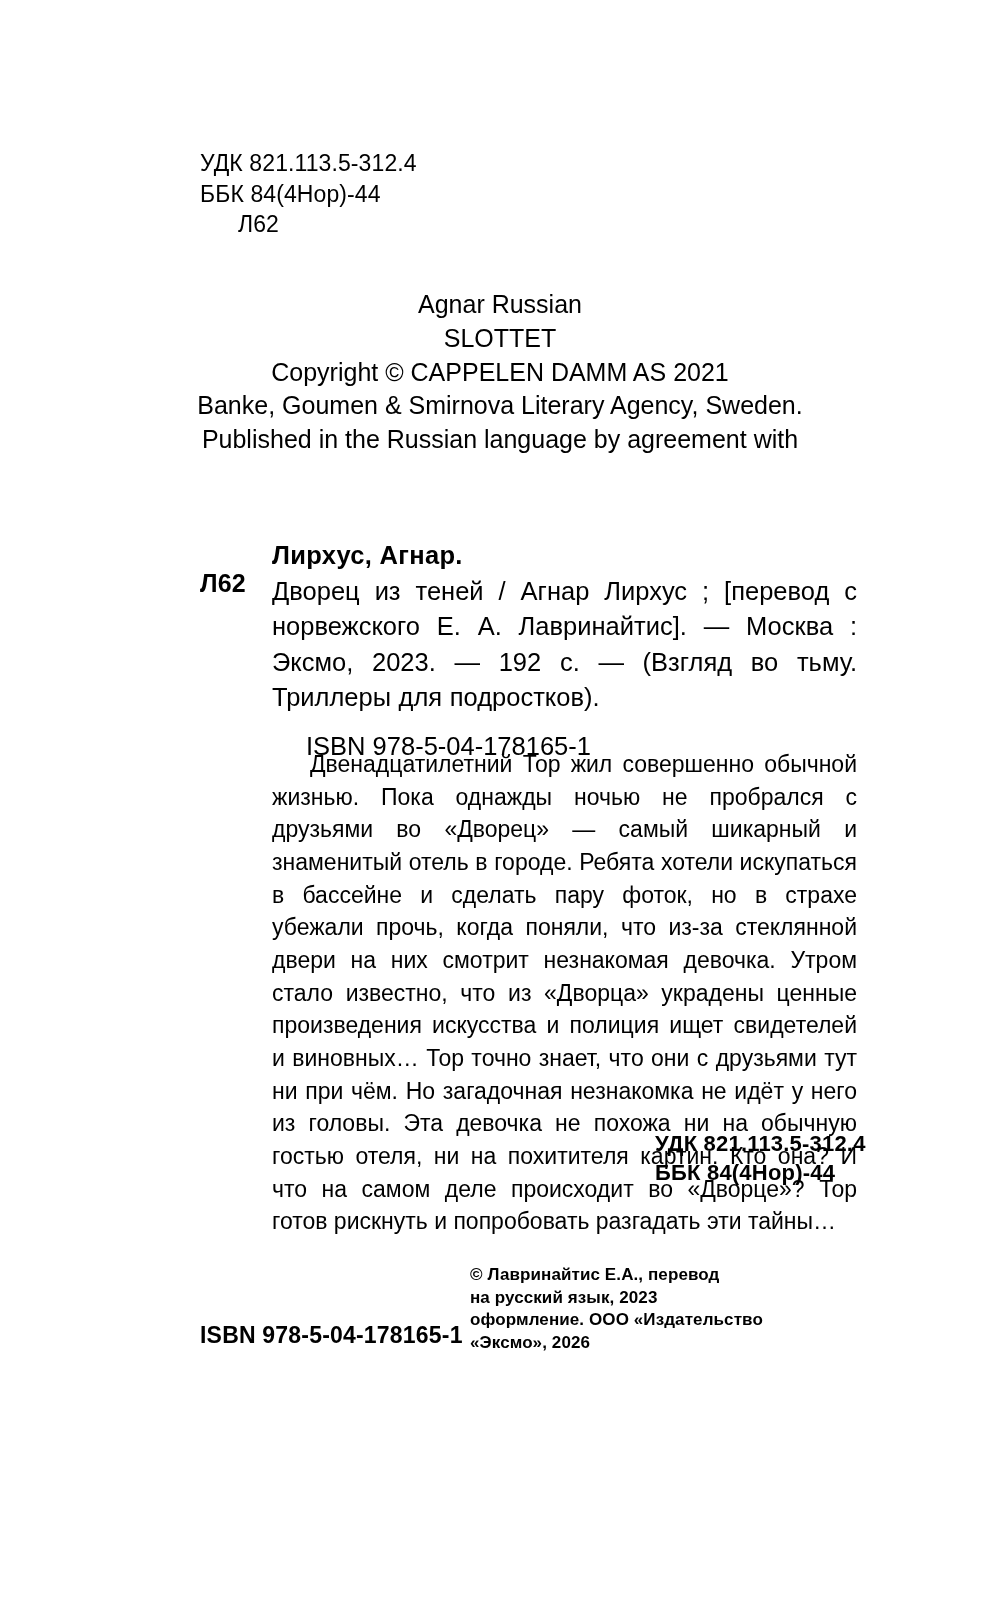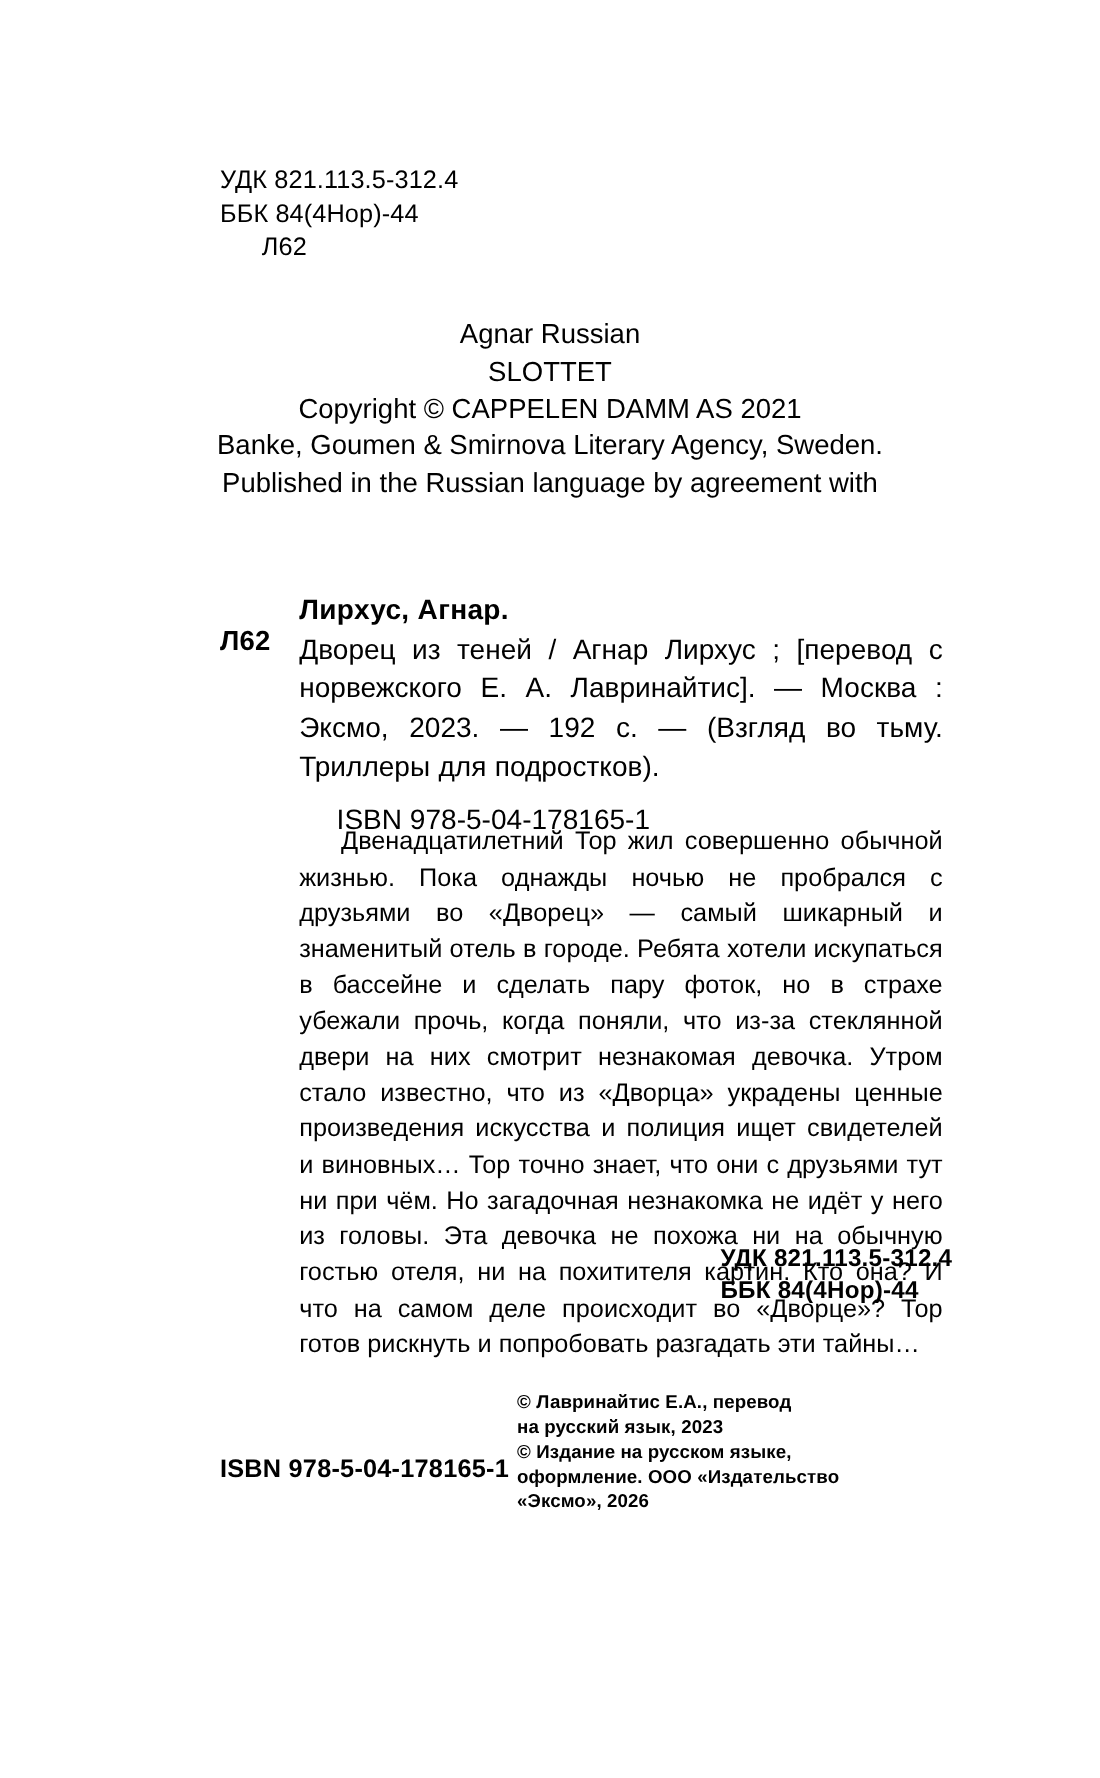--- a/index.html
+++ b/index.html
@@ -159,20 +159,19 @@
   <div class="annotation">Двенадцатилетний Тор жил совершенно обычной жизнью. Пока однажды ночью не пробрался с друзьями во «Дворец» — самый шикарный и знаменитый отель в городе. Ребята хотели искупаться в бассейне и сделать пару фоток, но в страхе убежали прочь, когда поняли, что из-за стеклянной двери на них смотрит незнакомая девочка. Утром стало известно, что из «Дворца» украдены ценные произведения искусства и полиция ищет свидетелей и виновных… Тор точно знает, что они с друзьями тут ни при чём. Но загадочная незнакомка не идёт у него из головы. Эта девочка не похожа ни на обычную гостью отеля, ни на похитителя картин. Кто она? И что на самом деле происходит во «Дворце»? Тор готов рискнуть и попробовать разгадать эти тайны…</div>
 
   <div class="codes-bottom">
     <div>УДК 821.113.5-312.4</div>
     <div>ББК 84(4Нор)-44</div>
   </div>
 
   <div class="copyright-block">
     <div class="hang">© Лавринайтис Е.А., перевод</div>
     <div>на русский язык, 2023</div>
-    <div class="hang">© Издание на русском языке,</div>
     <div>оформление. ООО «Издательство</div>
     <div>«Эксмо», 2026</div>
   </div>
 
   <div class="isbn-bottom">ISBN 978-5-04-178165-1</div>
 
 </div>
 
 </body></html>

